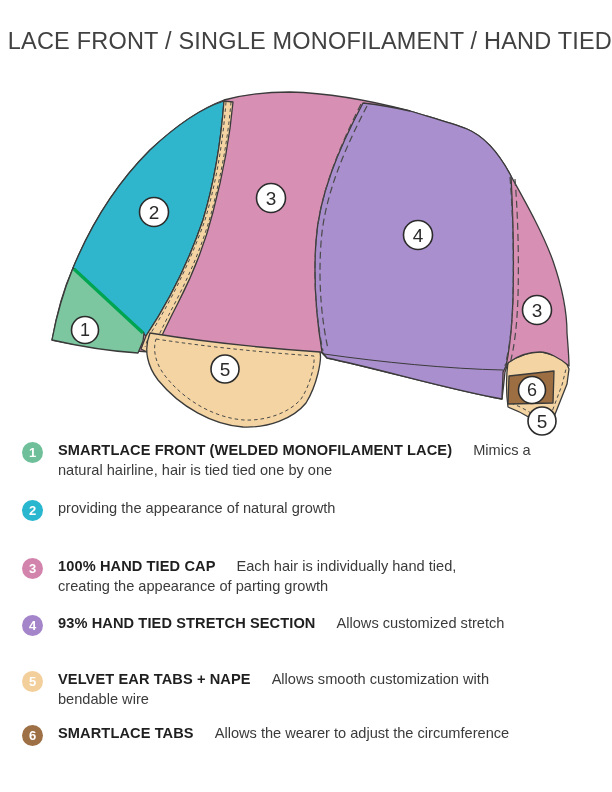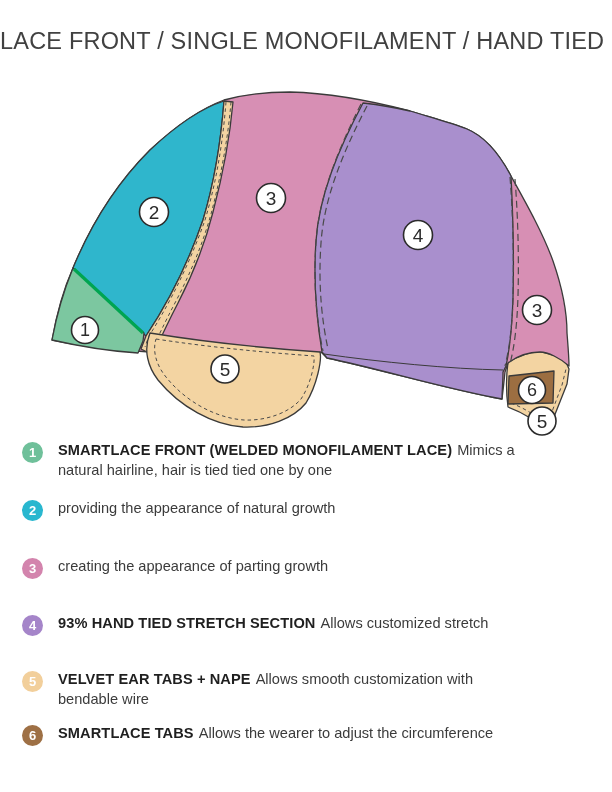--- a/index.html
+++ b/index.html
@@ -1,40 +1,40 @@
 <!DOCTYPE html>
 <html><head>
 <meta charset="utf-8">
 <style>
   html,body{margin:0;padding:0;}
   body{
     width:612px;height:792px;background:#ffffff;position:relative;
     font-family:"Liberation Sans", sans-serif;overflow:hidden;
   }
   .title{
-    position:absolute;top:28px;left:0;width:612px;text-align:left;
+    position:absolute;top:28px;left:0;width:612px;text-align:right;
     font-size:23.5px;font-weight:400;color:#414141;letter-spacing:0.2px;
     white-space:nowrap;
   }
   .diagram-svg{position:absolute;left:0;top:0;}
   .outline{stroke:#3a3a3a;stroke-width:1.3;stroke-linejoin:round;stroke-linecap:round;}
   .stitch{fill:none;stroke:#4a4a4a;stroke-width:1;stroke-dasharray:3.5 3;}
   .seam{fill:none;stroke:#4a4a4a;stroke-width:1.2;stroke-dasharray:7 4;}
   .thinline{fill:none;stroke:#3a3a3a;stroke-width:1;}
   .num-circle{fill:#ffffff;stroke:#2b2b2b;stroke-width:1.6;}
   .num-text{font-family:"Liberation Sans",sans-serif;font-size:19px;fill:#2b2b2b;text-anchor:middle;}
   .num-text.small{font-size:18px;}
   .legend-item{position:absolute;left:22px;width:574px;display:flex;align-items:flex-start;}
   .lcircle{
     width:21px;height:21px;border-radius:50%;flex:none;margin-top:1px;
     color:#ffffff;font-weight:700;font-size:13px;
     display:flex;align-items:center;justify-content:center;
   }
   .ltext{margin-left:15px;font-size:14.6px;line-height:19.5px;color:#3b3b3b;}
-  .ltext b{color:#1f1f1f;margin-right:5px;letter-spacing:0.1px;}
+  .ltext b{color:#1f1f1f;margin-right:21px;letter-spacing:0.1px;}
 </style>
 </head>
 <body>
 
 <div class="title">LACE FRONT / SINGLE MONOFILAMENT / HAND TIED</div>
 
 <svg class="diagram-svg" width="612" height="460" viewBox="0 0 612 460">
 
   <path class="outline" d="M 508,362 C 520,355 532,351 542,352 C 552,354 561,357 566,362
            L 569,369 L 567,384 L 548,432
@@ -173,20 +173,21 @@
   <div class="ltext">
     <div>providing the appearance of natural growth</div>
   </div>
 </div>
 
 <div class="legend-item" style="top:557px">
   <span class="lcircle" style="background-color: rgb(211, 132, 173);">
       <span>3</span>
     </span>
   <div class="ltext">
+    <div><b>100% HAND TIED CAP</b><span>Each hair is individually hand tied,</span></div>
     <div>creating the appearance of parting growth</div>
   </div>
 </div>
 
 <div class="legend-item" style="top:614px">
   <span class="lcircle" style="background-color: rgb(165, 133, 201);">
       <span>4</span>
     </span>
   <div class="ltext">
     <div><b>93% HAND TIED STRETCH SECTION</b><span>Allows customized stretch</span></div>

